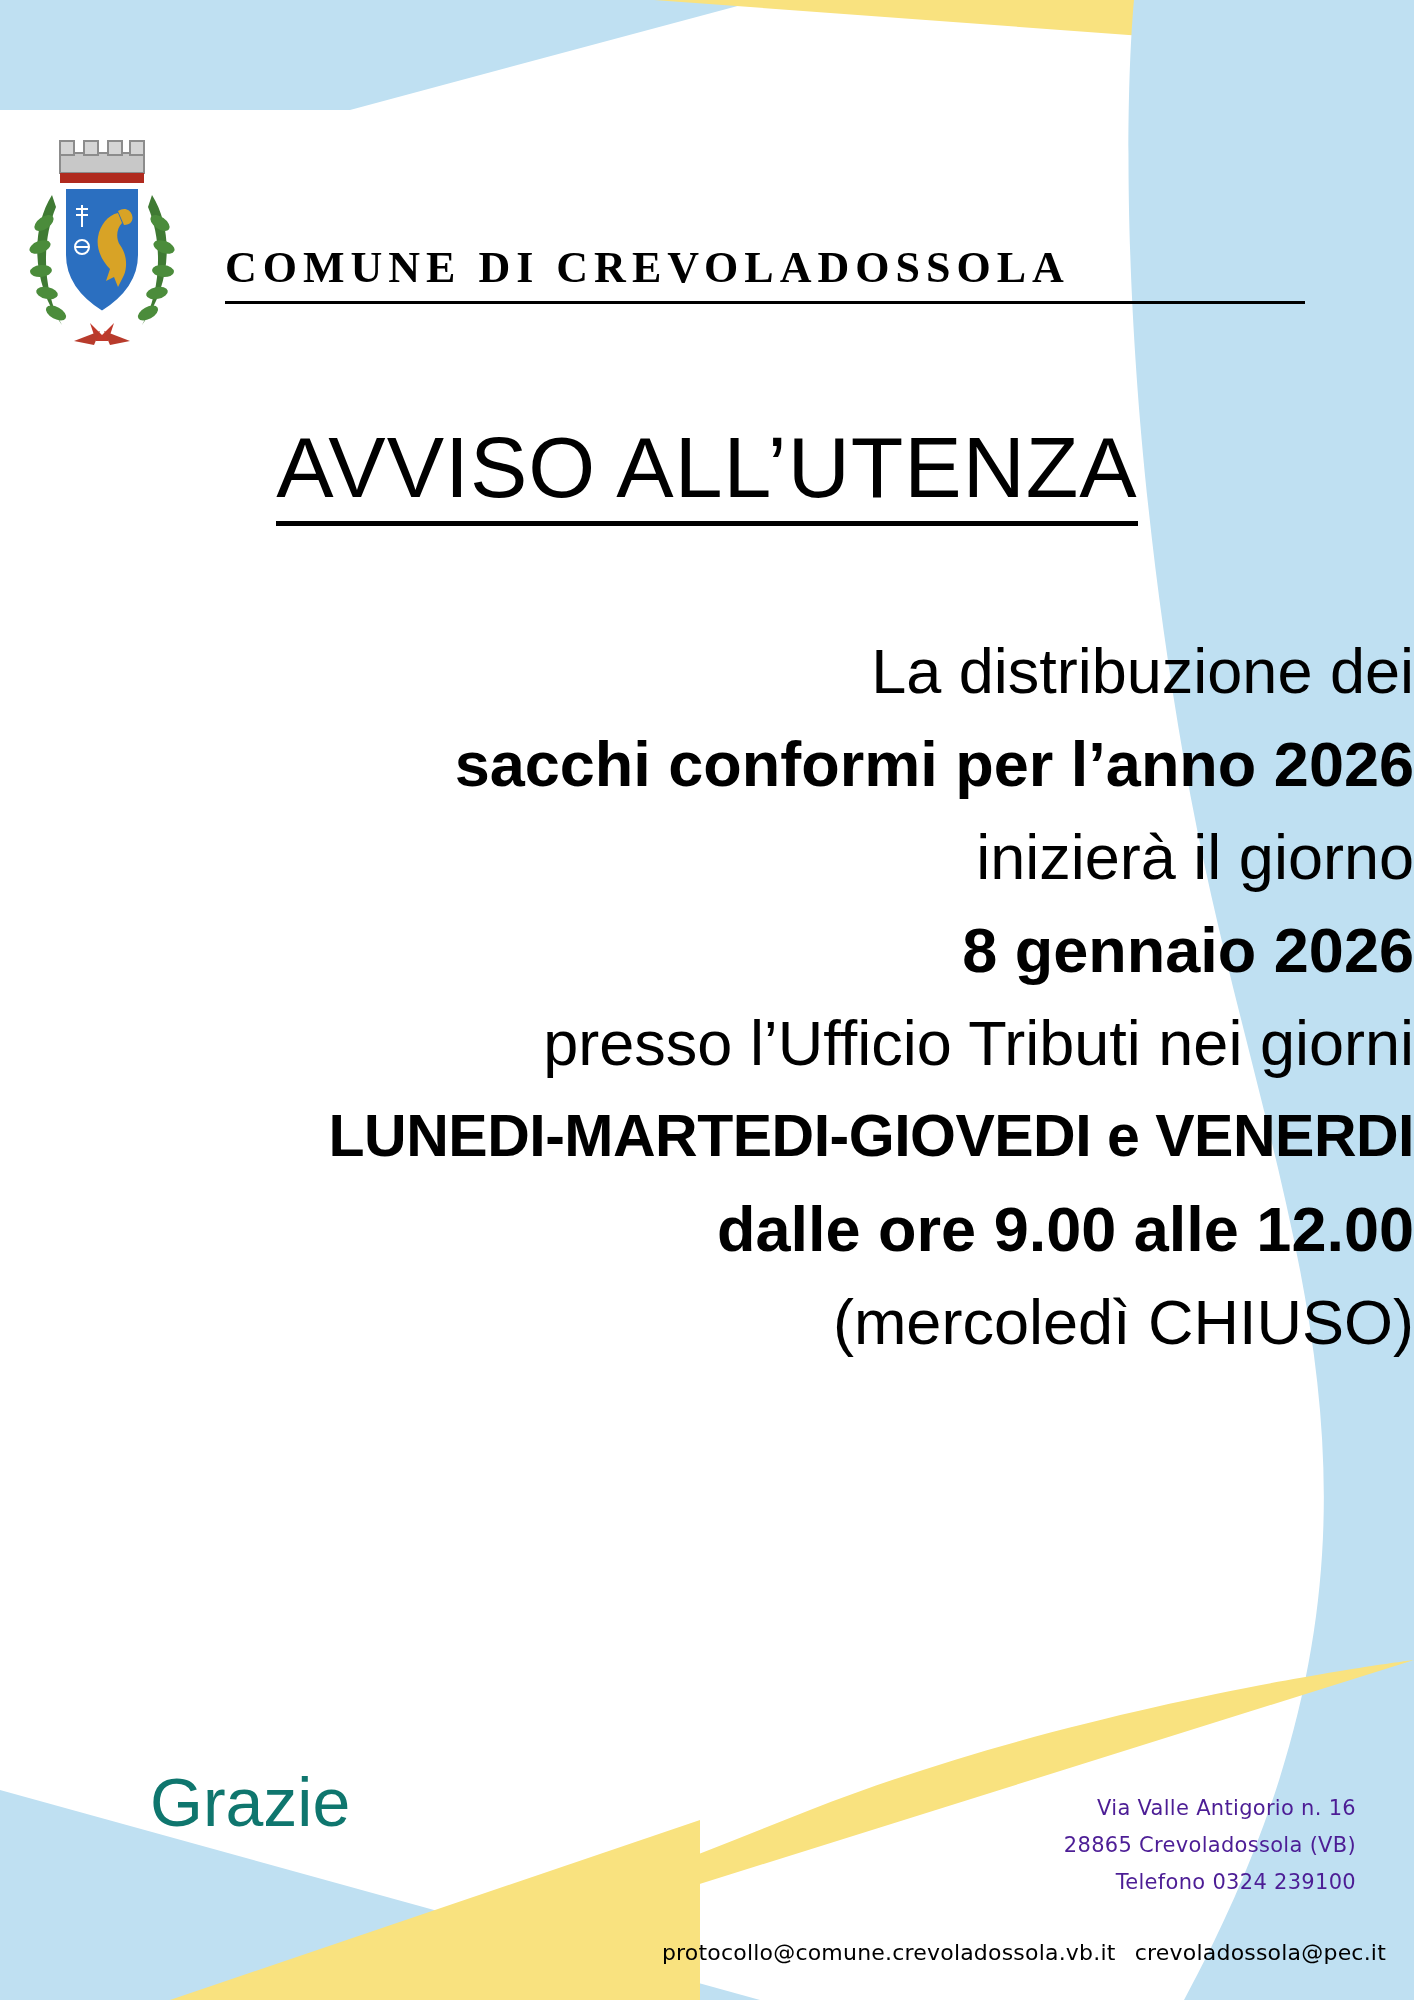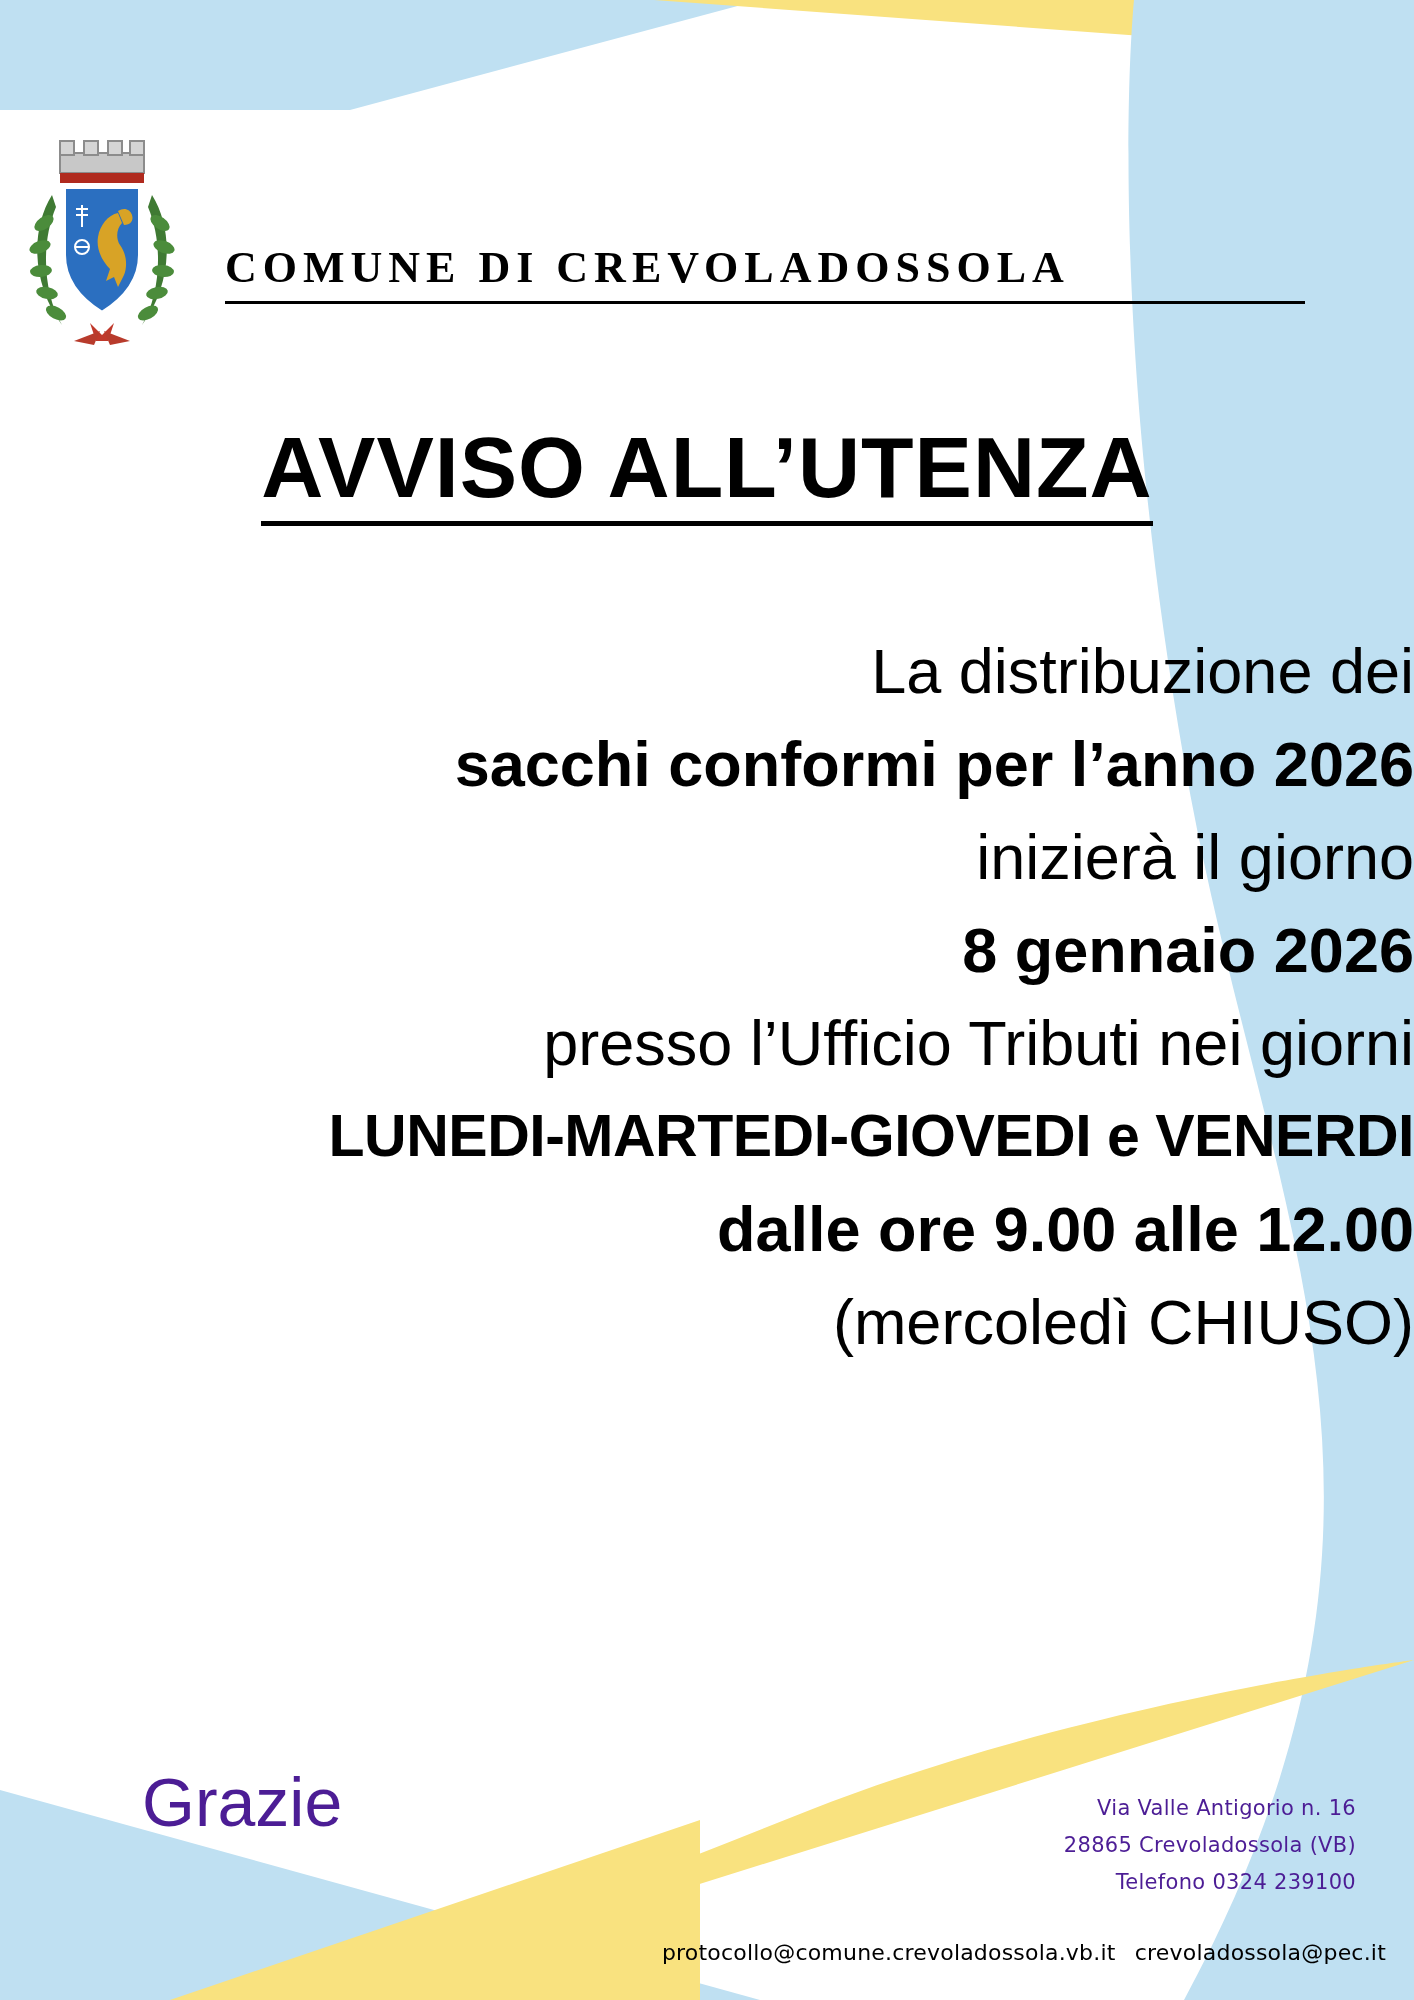--- a/index.html
+++ b/index.html
@@ -111,21 +111,21 @@
     width: 1080px;
   }
 
   .avviso {
     position: absolute;
     left: 0;
     top: 418px;
     width: 1414px;
     text-align: center;
     font-size: 86px;
-    font-weight: 700;
+    font-weight: 400;
     letter-spacing: 1px;
     color: #000;
   }
   .avviso span {
     border-bottom: 5px solid #000;
     padding-bottom: 6px;
   }
 
   .body-block {
     position: absolute;
@@ -144,25 +144,25 @@
   .line.bold {
     font-weight: bold;
   }
   .line.cond {
     font-size: 59px;
     letter-spacing: -0.5px;
   }
 
   .grazie {
     position: absolute;
-    left: 142px;
+    left: 150px;
     top: 1763px;
     font-size: 68px;
     font-weight: 400;
-    color: #4c1d95;
+    color: #0f766e;
   }
 
   .address {
     position: absolute;
     right: 58px;
     top: 1790px;
     text-align: right;
     font-family: "DejaVu Sans", sans-serif;
     font-size: 21px;
     line-height: 37px;

